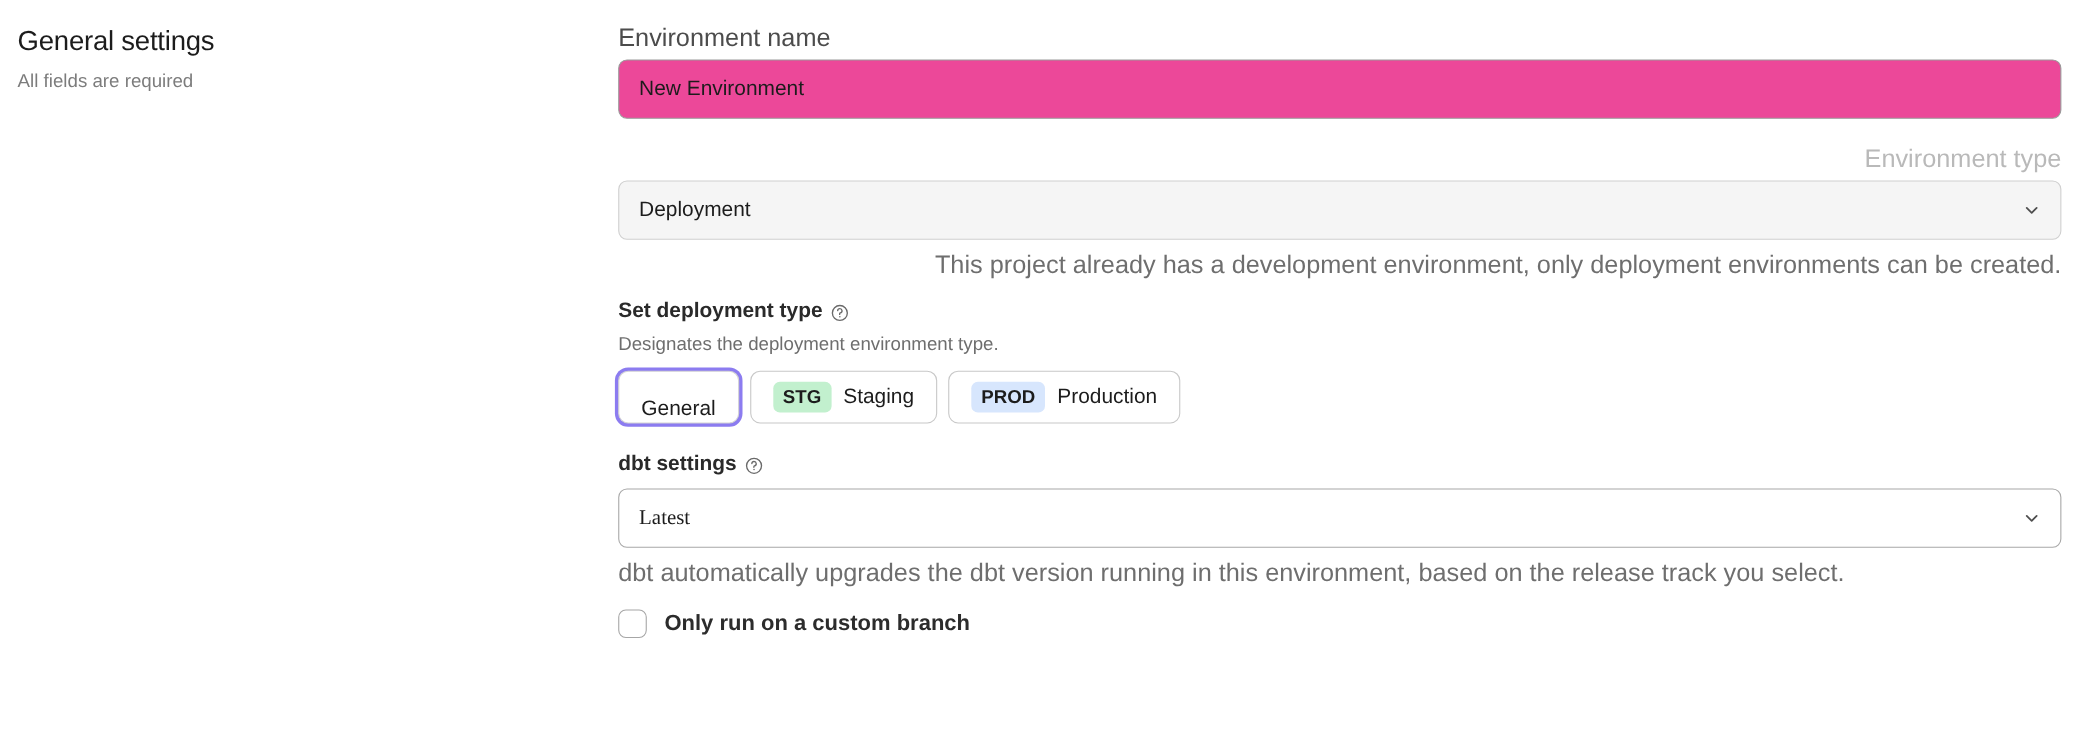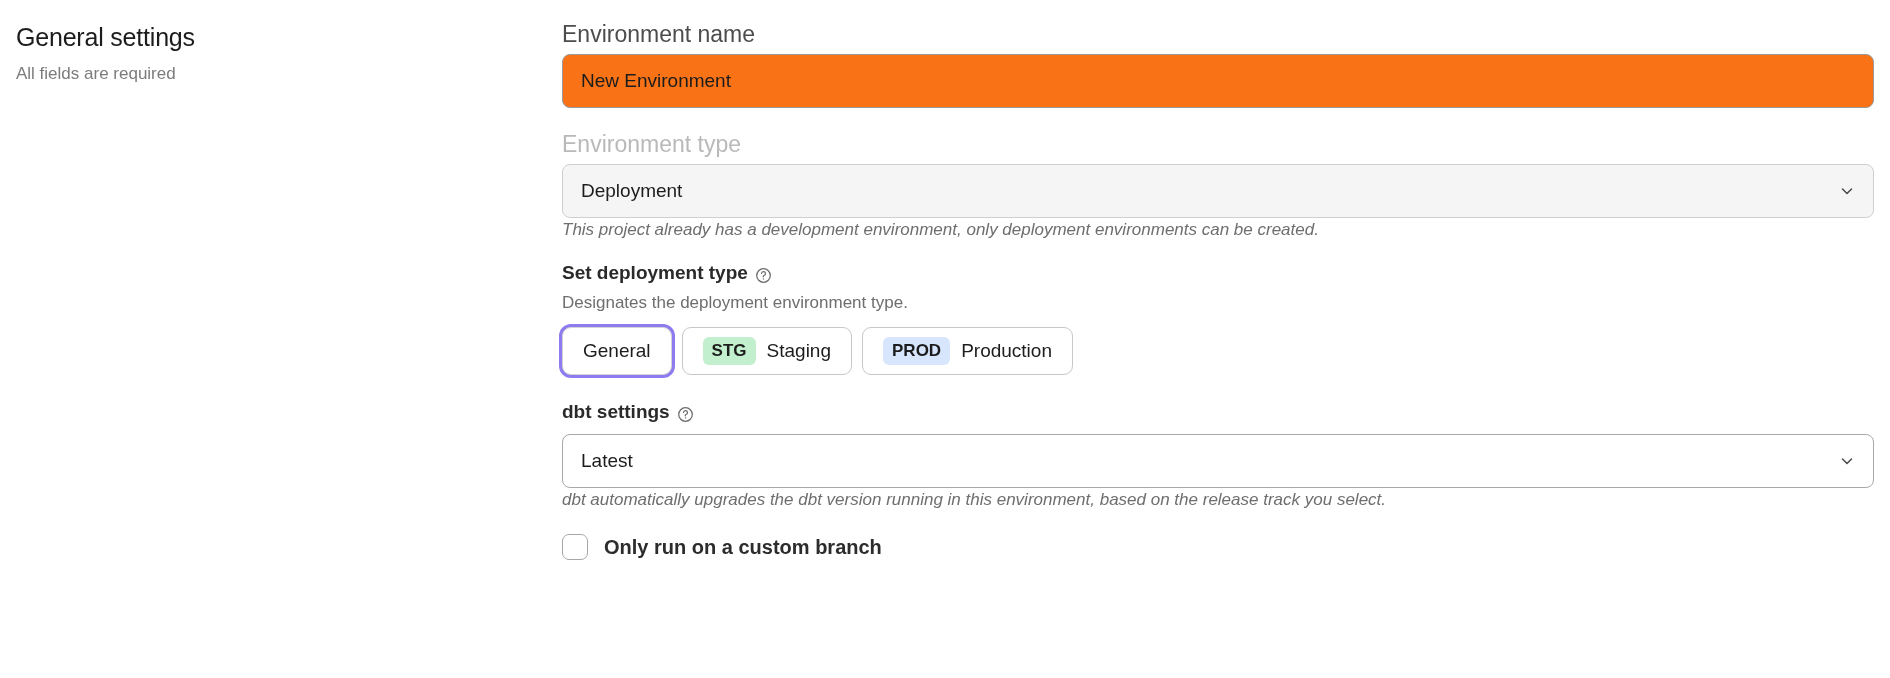--- a/index.html
+++ b/index.html
@@ -54,21 +54,21 @@
     margin-bottom: 8px;
   }
   .field-label.disabled { color: #b9b9b9; }
 
   .control {
     position: relative;
     width: 100%;
     height: 54px;
     border: 1px solid #9a9a9a;
     border-radius: 8px;
-    background: #f97316;
+    background: #ec4899;
     display: flex;
     align-items: center;
     padding: 0 18px;
   }
   .control.select {
     border-color: #cfcfcf;
     background: #f5f5f5;
     cursor: pointer;
   }
   .control.select.plain {
@@ -96,24 +96,24 @@
     right: 18px;
     top: 50%;
     transform: translateY(-50%);
     width: 16px;
     height: 16px;
     display: block;
     color: #4f4f4f;
   }
 
   .helper-text {
-    font-size: 17px;
+    font-size: 23px;
     line-height: 24px;
     color: #6e6e6e;
-    font-style: italic;
+    margin-top: 10px;
   }
 
   .section-title {
     font-size: 19px;
     line-height: 26px;
     font-weight: 700;
     color: #2a2a2a;
     display: flex;
     align-items: center;
     gap: 7px;
@@ -144,20 +144,21 @@
     background: #ffffff;
     display: flex;
     align-items: center;
     gap: 11px;
     padding: 0 20px;
     cursor: pointer;
   }
   .choice.selected {
     box-shadow: 0 0 0 3px #8c7cf0;
     border-color: #d4d4d4;
+    align-items: flex-end;
   }
   .choice-label {
     font-size: 19px;
     line-height: 24px;
     color: #1c1c1c;
     white-space: nowrap;
   }
   .badge {
     font-size: 17px;
     line-height: 20px;
@@ -204,21 +205,21 @@
 
   <div class="form-col">
 
     <div class="field">
       <div class="field-label">Environment name</div>
       <div class="control">
         <input class="input-value" type="text" value="New Environment" style="">
       </div>
     </div>
 
-    <div class="field" style="margin-top:24px;">
+    <div class="field" style="margin-top:24px;text-align:right;">
       <div class="field-label disabled">Environment type</div>
       <div class="control select">
         <span class="control-value">Deployment</span>
         <span class="chevron">
           <svg viewBox="0 0 16 16" width="16" height="16" fill="none" stroke="currentColor" stroke-width="1.6" stroke-linecap="round" stroke-linejoin="round">
               <path d="M3.5 6 L8 10.5 L12.5 6"></path>
             </svg>
         </span>
       </div>
       <div class="helper-text">This project already has a development environment, only deployment environments can be created.</div>
@@ -256,21 +257,21 @@
       <div class="section-title" style="font-weight:700;">
         <span>dbt settings</span>
         <span class="help-icon">
           <svg viewBox="0 0 18 18" width="17" height="17" fill="none" stroke="currentColor" stroke-width="1.3">
             <circle cx="9" cy="9" r="7.2"></circle>
             <path d="M6.9 6.8a2.1 2.1 0 1 1 2.5 2.2c-.5.15-.6.5-.6 1.0v.4" stroke-linecap="round"></path>
             <circle cx="9" cy="12.6" r="0.75" fill="currentColor" stroke="none"></circle>
           </svg>
         </span>
       </div>
-      <div class="control select plain" style="margin-top:9px;">
+      <div class="control select plain" style="margin-top:9px;font-family:Liberation Serif, serif;">
         <span class="control-value">Latest</span>
         <span class="chevron">
           <svg viewBox="0 0 16 16" width="16" height="16" fill="none" stroke="currentColor" stroke-width="1.6" stroke-linecap="round" stroke-linejoin="round">
               <path d="M3.5 6 L8 10.5 L12.5 6"></path>
             </svg>
         </span>
       </div>
       <div class="helper-text">dbt automatically upgrades the dbt version running in this environment, based on the release track you select.</div>
     </div>
 

